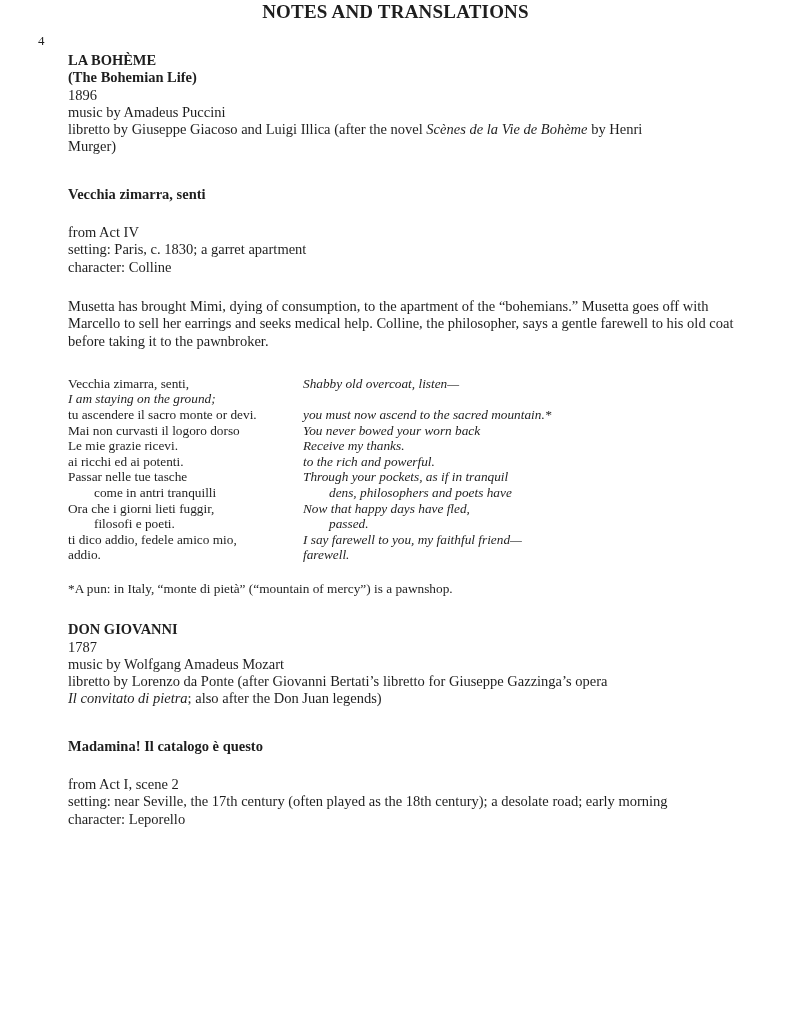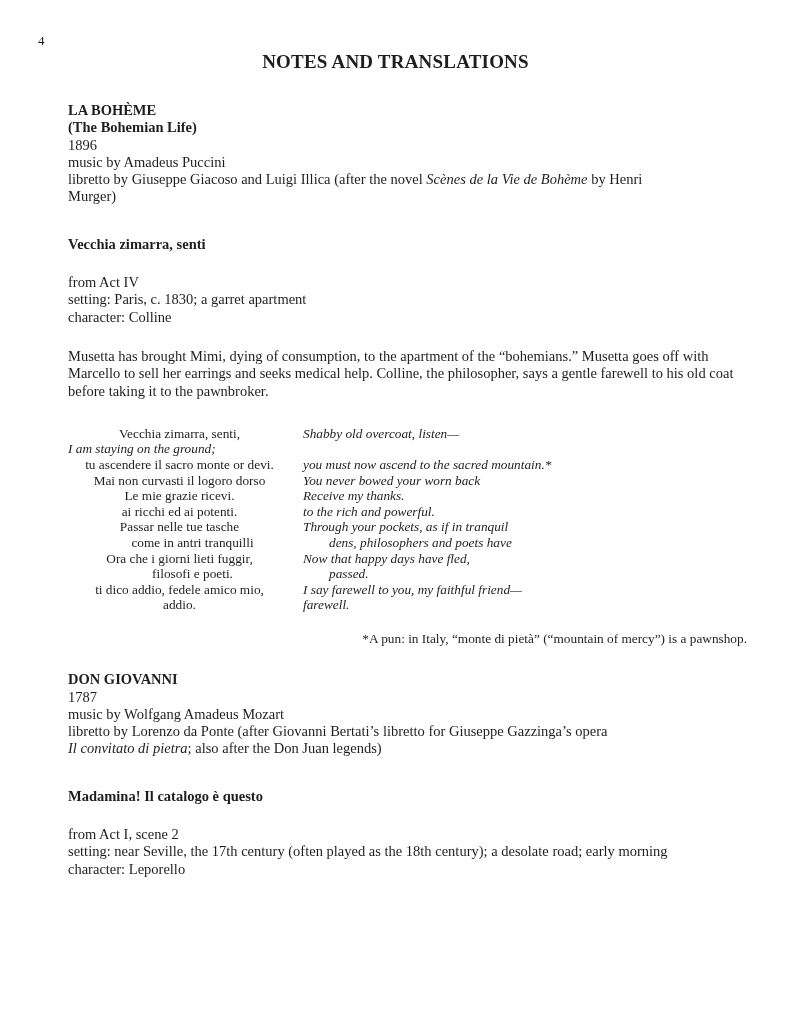--- a/index.html
+++ b/index.html
@@ -6,36 +6,36 @@
   html,body { background:#ffffff; }
   .page {
     width:791px; height:1024px; position:relative; background:#ffffff;
     color:#1e1e1e;
     font-family:"Liberation Serif","DejaVu Serif",serif;
     font-size:14.5px; line-height:17.3px;
     overflow:hidden;
   }
   .page-num { position:absolute; top:32px; left:38px; font-size:13px; }
   .doc-title {
-    padding-top:50px; text-align:center;
+    text-align:center;
     font-size:19px; line-height:23px; font-weight:700; letter-spacing:0.2px;
   }
   .content { margin:0 44px 0 68px; }
   .b { font-weight:700; }
   .head { margin-top:29px; }
   .aria-title { margin-top:30px; }
   .info { margin-top:21px; }
   .synopsis { margin-top:22px; }
-  .verse { margin-top:26px; font-size:13.3px; line-height:15.6px;text-align:center; }
+  .verse { margin-top:26px; font-size:13.3px; line-height:15.6px; }
   .vrow { display:flex; }
   .vit { flex:0 0 235px; padding-right:12px; }
   .ven { font-style:italic; }
   .vrow.indent .vit { padding-left:26px; }
   .vrow.indent .ven { padding-left:26px; }
-  .footnote { margin-top:17px; font-size:13.3px;text-align:right; }
+  .footnote { margin-top:17px; font-size:13.3px; }
   .sect2 { margin-top:24px; }
   i { font-style:italic; }
 </style>
 </head>
 <body>
 
 <div class="page">
   <span class="page-num">4</span>
   <h1 class="doc-title">NOTES AND TRANSLATIONS</h1>
 

